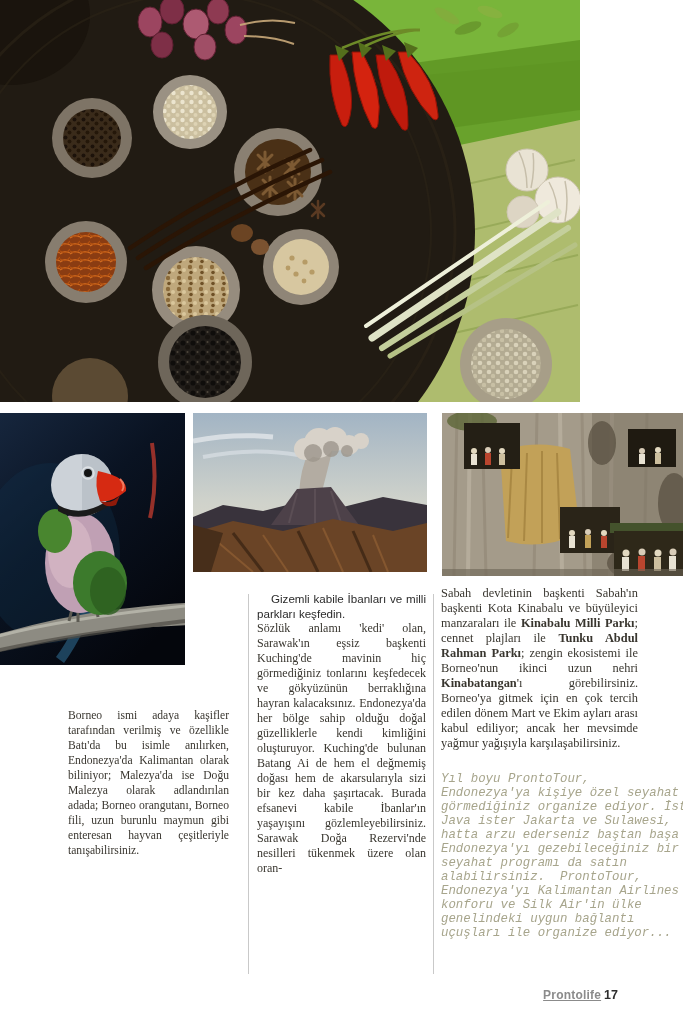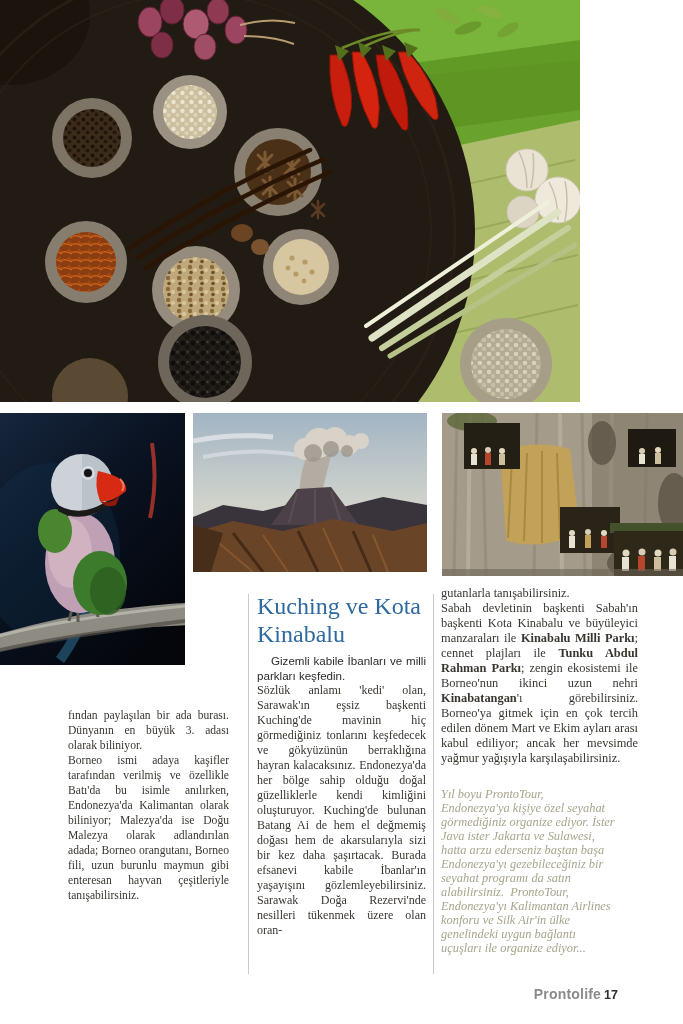--- a/index.html
+++ b/index.html
@@ -19,24 +19,24 @@
   #col-left{left:68px;top:708px;width:161px;font-size:11.6px;line-height:15px;}
   #col-mid{left:257px;top:592px;width:169px;font-size:12px;line-height:15px;}
   #col-right{left:441px;top:586px;width:197px;font-size:12.4px;line-height:15px;}
   .heading{font-family:"Liberation Serif",serif;font-weight:400;color:var(--heading,#2e699f);
            font-size:24px;line-height:28px;margin:0 0 6px 0;text-align:left;}
   .subhead{font-family:"Liberation Sans",sans-serif;font-weight:normal;font-size:11.6px;
            line-height:14.5px;color:#2b2b2b;text-indent:14px;margin:0 0 5px 0;}
   .b{font-weight:bold;}
   .promo{margin-top:21px;font-style:italic;color:var(--promo,#a7a58c);font-size:12.4px;
          line-height:14px;text-align:left;}
-  .promo div{white-space:pre;}
+  .promo div{white-space:pre;font-family:Liberation Mono, monospace;}
   .footer{position:absolute;top:985px;left:500px;width:118px;text-align:right;
           font-family:"Liberation Sans",sans-serif;}
-  .brand{font-size:14px;font-weight:bold;color:#8b8b8b;letter-spacing:.2px;}
+  .brand{font-size:12px;font-weight:bold;color:#8b8b8b;letter-spacing:.2px;text-decoration:underline;}
   .pagenum{font-size:12.5px;font-weight:bold;color:#2e2e2e;margin-left:3px;text-align:center;}
 </style>
 </head>
 <body>
 
 <div class="page" style="--heading: #2e699f; --body: #39362f; --promo: #a7a58c; --rule: #c9c9c9;">
 
   <div class="photo" id="ph-spices" role="img" aria-label="baharat kaseleri ve muz yapraklari">
     <svg viewBox="0 0 580 402" preserveAspectRatio="none">
       <defs>
@@ -359,35 +359,32 @@
           <rect x="227" y="143" width="7" height="15" fill="#e8e2d2"></rect>
         </g>
       <rect y="156" width="241" height="7" fill="#6d6455" opacity="0.6"></rect>
     </svg>
   </div>
 
   <div class="vrule" id="rule1"></div>
   <div class="vrule" id="rule2"></div>
 
   <div class="col" id="col-left">
-      <p>fından paylaşılan bir ada burası. Dünyanın en büyük 3. adası olarak biliniyor.</p>
       <p>Borneo ismi adaya kaşifler tarafından verilmiş ve özellikle Batı'da bu isimle anılırken, Endonezya'da Kalimantan olarak biliniyor; Malezya'da ise Doğu Malezya olarak adlandırılan adada; Borneo orangutanı, Borneo fili, uzun burunlu maymun gibi enteresan hayvan çeşitleriyle tanışabilirsiniz.</p>
     </div>
 
   <div class="col" id="col-mid">
-    <h1 class="heading">Kuching ve Kota Kinabalu</h1>
     <p class="subhead">Gizemli kabile İbanları ve milli parkları keşfedin.</p>
     <div>
         <p>Sözlük anlamı 'kedi' olan, Sarawak'ın eşsiz başkenti Kuching'de mavinin hiç görmediğiniz tonlarını keşfedecek ve gökyüzünün berraklığına hayran kalacaksınız. Endonezya'da her bölge sahip olduğu doğal güzelliklerle kendi kimliğini oluşturuyor. Kuching'de bulunan Batang Ai de hem el değmemiş doğası hem de akarsularıyla sizi bir kez daha şaşırtacak. Burada efsanevi kabile İbanlar'ın yaşayışını gözlemleyebilirsiniz. Sarawak Doğa Rezervi'nde nesilleri tükenmek üzere olan oran-</p>
       </div>
   </div>
 
   <div class="col" id="col-right">
     <div>
-        <p><span>gutanlarla tanışabilirsiniz.</span></p>
         <p><span>Sabah devletinin başkenti Sabah'ın başkenti Kota Kinabalu ve büyüleyici manzaraları ile </span><span class="b">Kinabalu Milli Parkı</span><span>; cennet plajları ile </span><span class="b">Tunku Abdul Rahman Parkı</span><span>; zengin ekosistemi ile Borneo'nun ikinci uzun nehri </span><span class="b">Kinabatangan</span><span>'ı görebilirsiniz. Borneo'ya gitmek için en çok tercih edilen dönem Mart ve Ekim ayları arası kabul ediliyor; ancak her mevsimde yağmur yağışıyla karşılaşabilirsiniz.</span></p>
       </div>
     <div class="promo">
         <div>Yıl boyu ProntoTour,</div>
         <div>Endonezya'ya kişiye özel seyahat</div>
         <div>görmediğiniz organize ediyor. İster</div>
         <div>Java ister Jakarta ve Sulawesi,</div>
         <div>hatta arzu ederseniz baştan başa</div>
         <div>Endonezya'yı gezebileceğiniz bir</div>
         <div>seyahat programı da satın</div>

